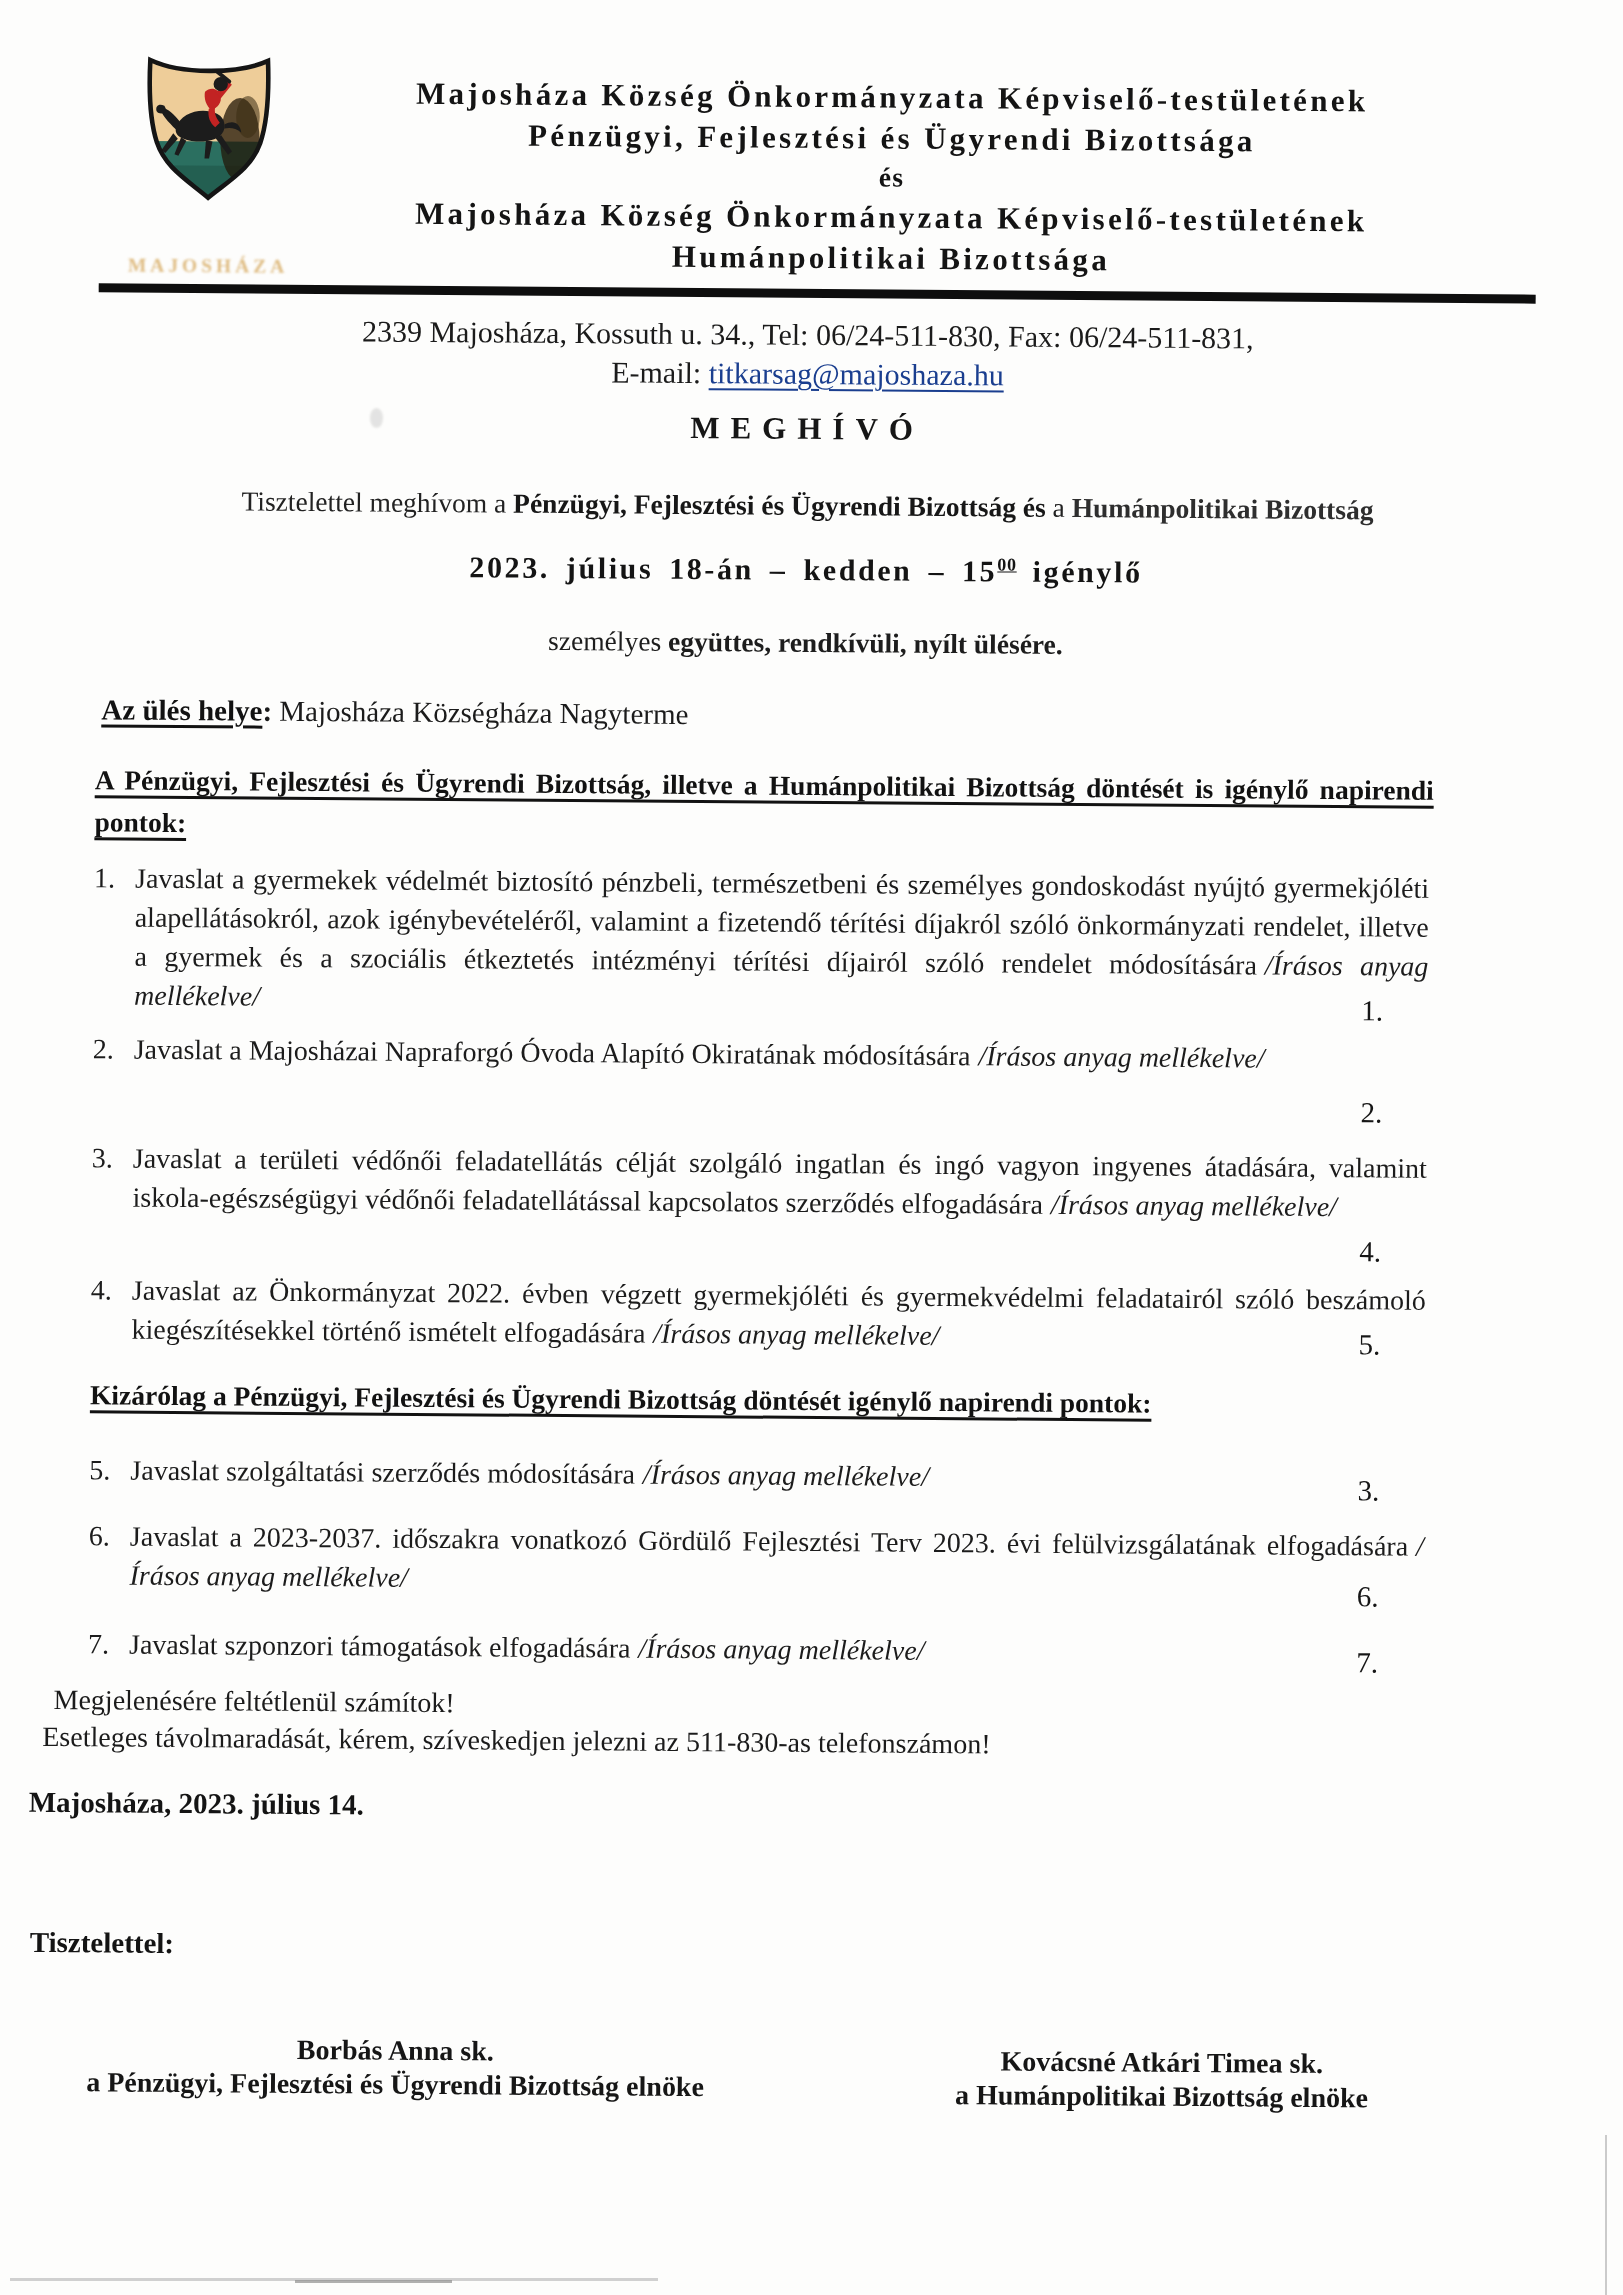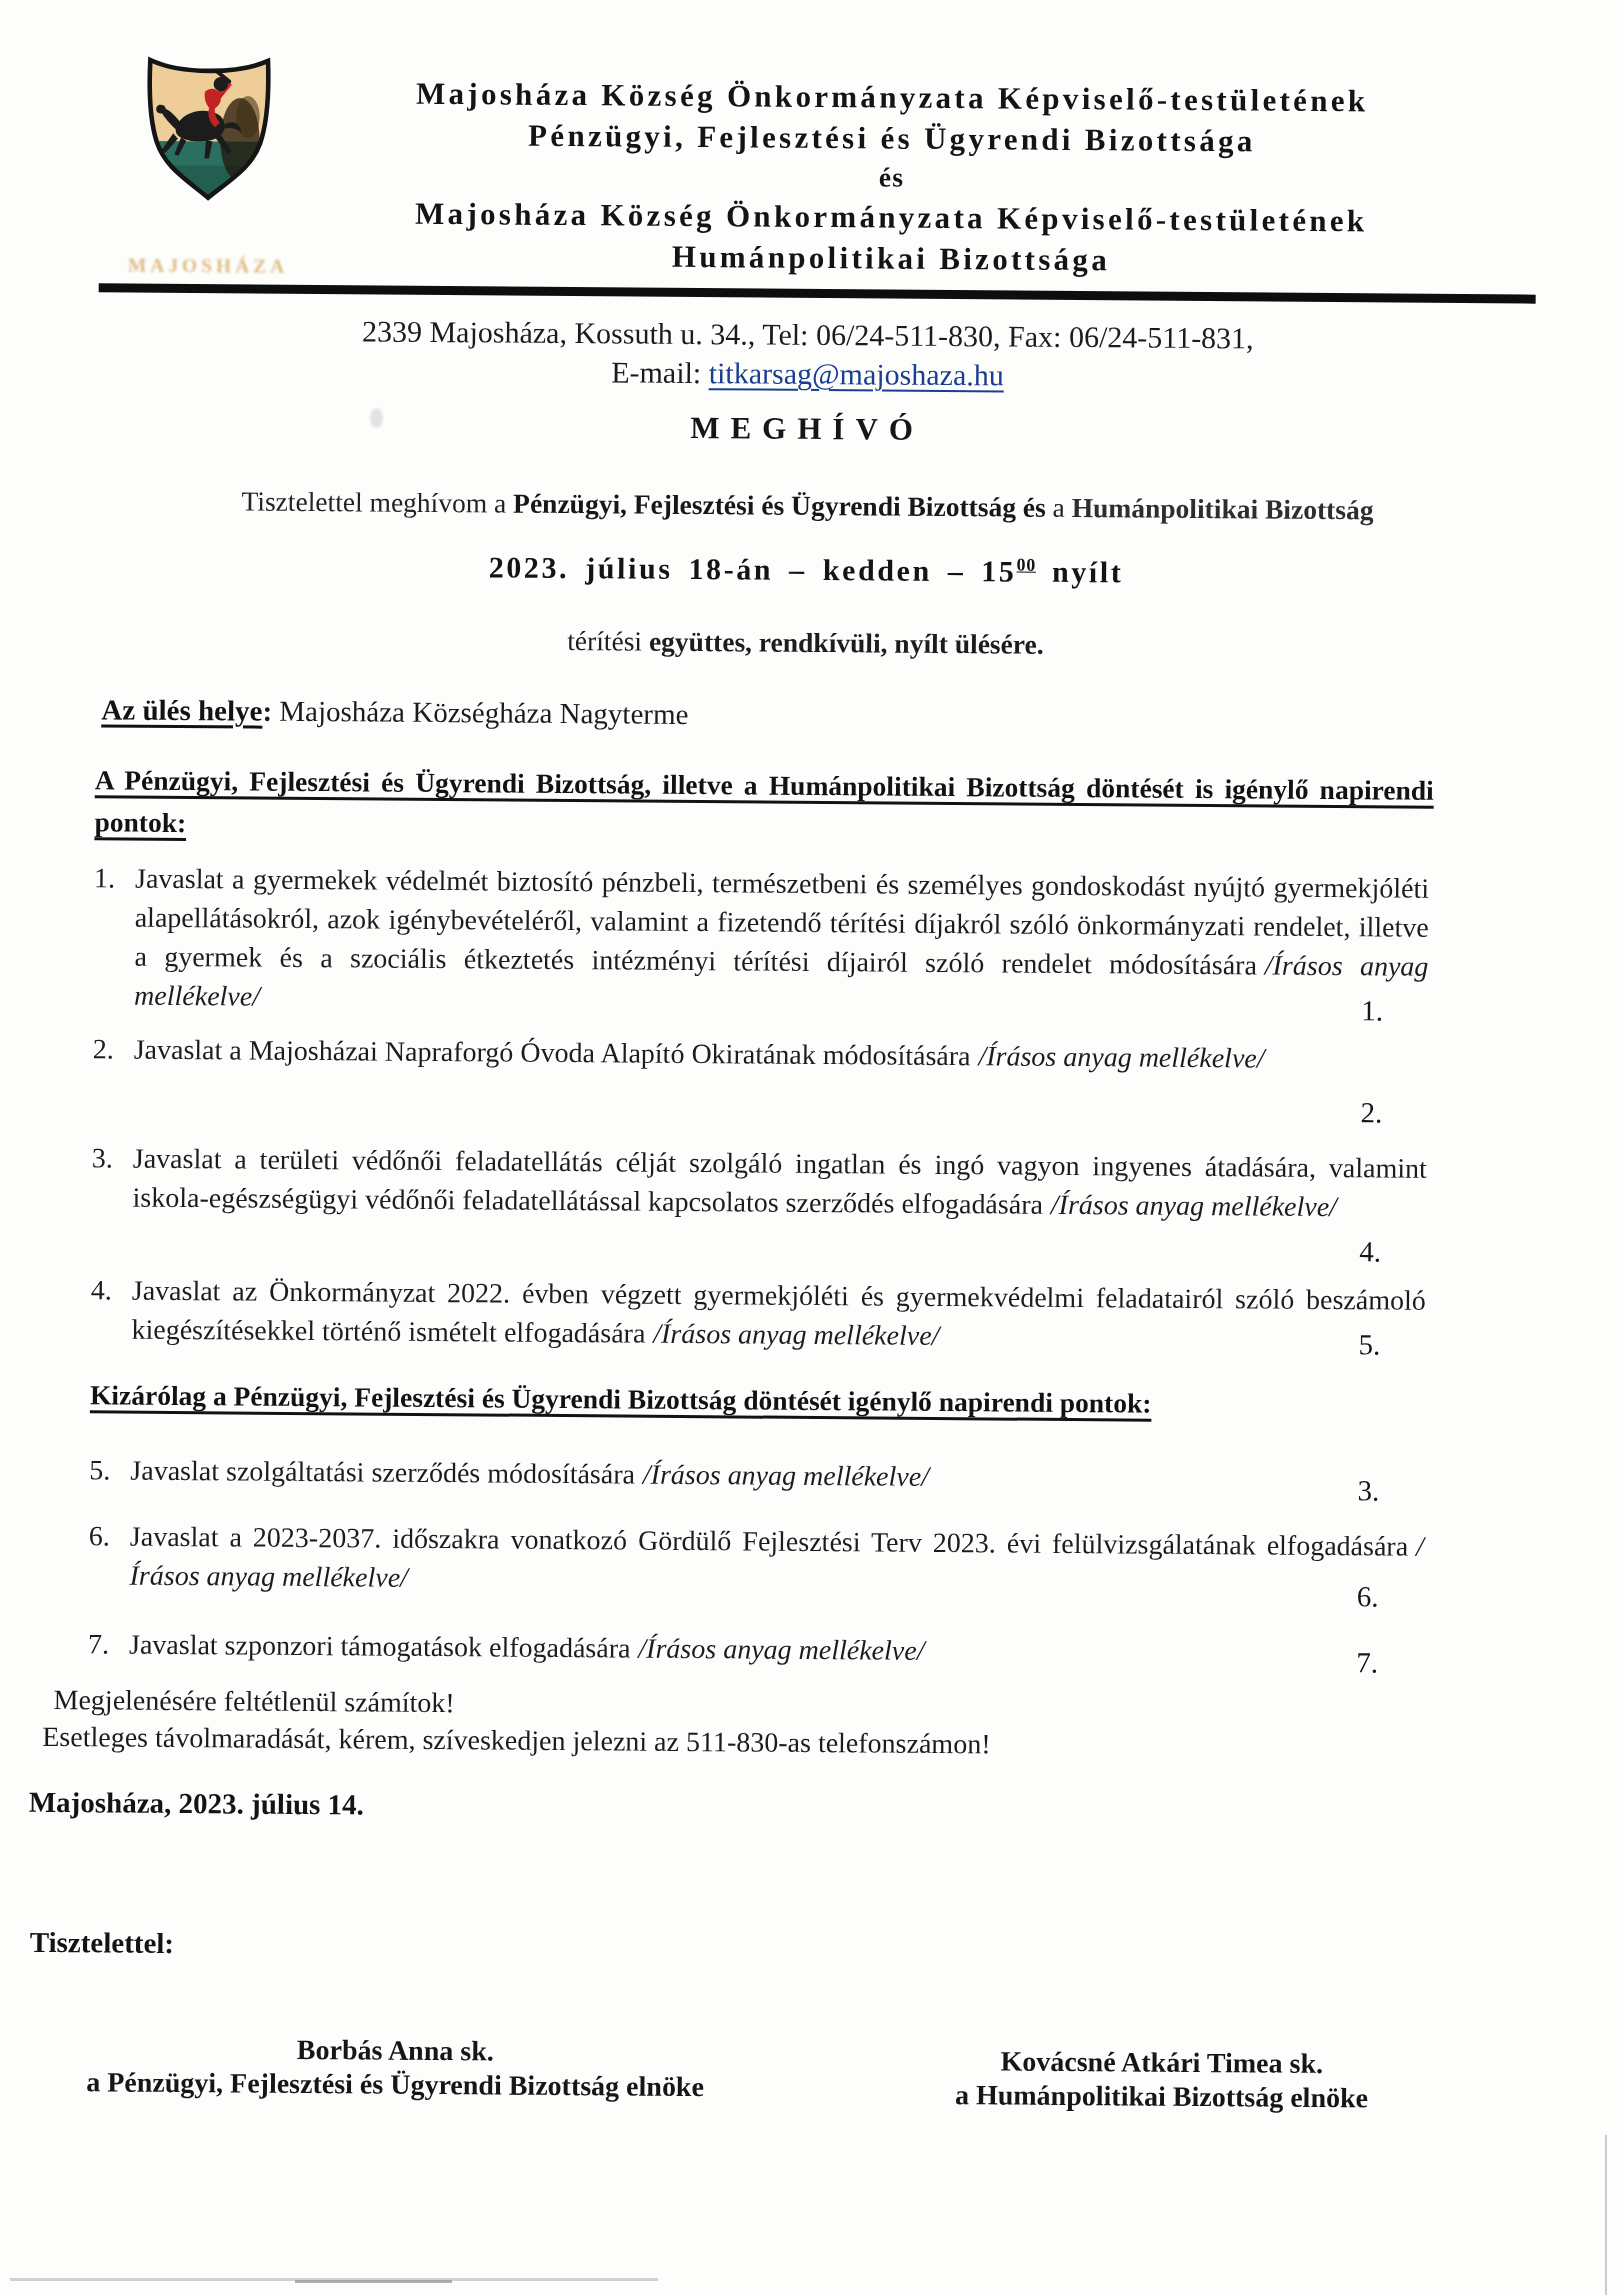--- a/index.html
+++ b/index.html
@@ -134,25 +134,25 @@
     <span>E-mail: </span><a href="#" class="email-link">titkarsag@majoshaza.hu</a>
   </div>
 
   <div class="abs doc-title">MEGHÍVÓ</div>
 
   <div class="abs intro-line">
     <span>Tisztelettel meghívom a </span><b>Pénzügyi, Fejlesztési és Ügyrendi Bizottság és</b><span> a </span><b class="b2">Humánpolitikai Bizottság</b>
   </div>
 
   <div class="abs date-line">
-    <span>2023. július 18-án – kedden – 15</span><sup>00</sup><span> nyílt</span>
+    <span>2023. július 18-án – kedden – 15</span><sup>00</sup><span> igénylő</span>
   </div>
 
   <div class="abs venue-line">
-    <span>térítési </span><b>együttes, rendkívüli, nyílt ülésére.</b>
+    <span>személyes </span><b>együttes, rendkívüli, nyílt ülésére.</b>
   </div>
 
   <div class="abs loc-line">
     <span class="loc-label">Az ülés helye</span><span class="loc-sep">: </span><span>Majosháza Községháza Nagyterme</span>
   </div>
 
   <div class="abs sec-heading" style="top:765px;">A Pénzügyi, Fejlesztési és Ügyrendi Bizottság, illetve a Humánpolitikai Bizottság döntését is igénylő napirendi pontok:</div>
 
   <div class="abs item" style="top:864px;">
     <span class="inum">1.</span>

